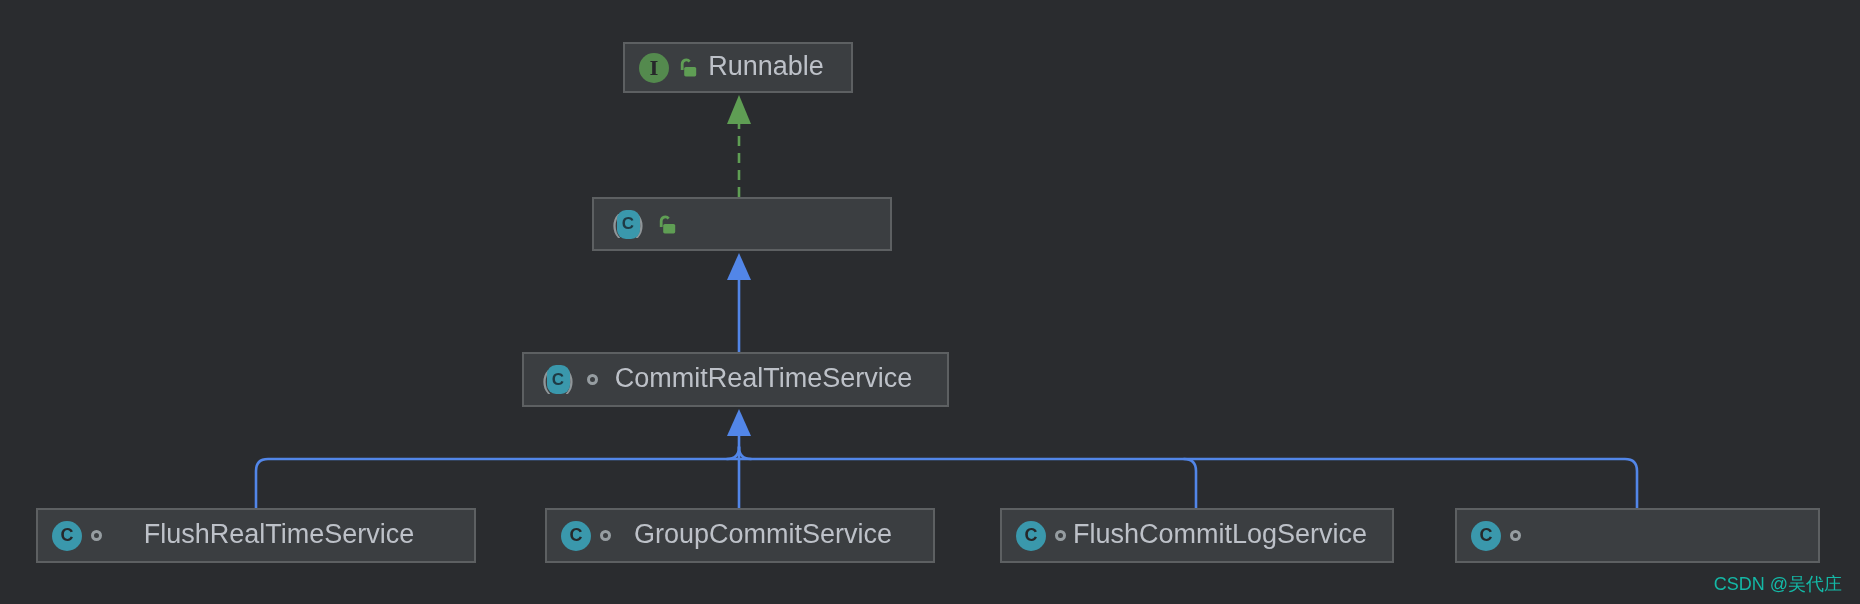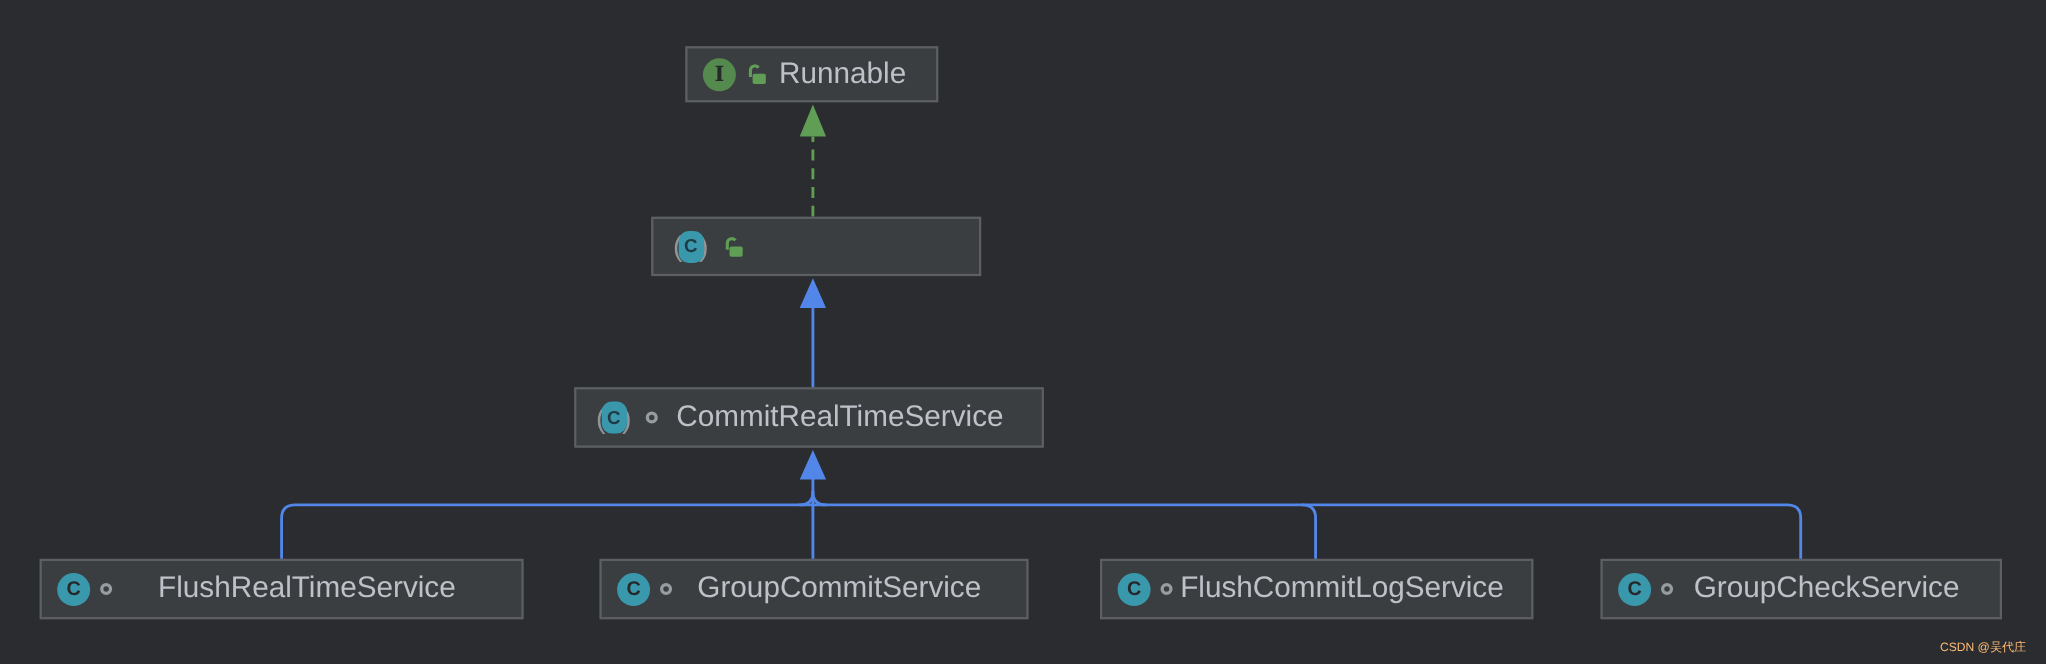--- a/index.html
+++ b/index.html
@@ -50,21 +50,21 @@
   }
   
   .n-runnable        {left:623px;top:42px; width:230px;height:51px;}
   .n-servicethread   {left:592px;top:197px;width:300px;height:54px;}
   .n-flushcommitlog  {left:522px;top:352px;width:427px;}
   .n-commitrealtime  {left:36px;  top:508px;width:440px;}
   .n-groupcommit     {left:545px; top:508px;width:390px;}
   .n-flushrealtime   {left:1000px;top:508px;width:394px;}
   .n-groupcheck      {left:1455px;top:508px;width:365px;}
   .watermark{
-    position:absolute;right:18px;bottom:8px;color:#fdba74;font-size:11px;
+    position:absolute;right:18px;bottom:8px;color:#14b8a6;font-size:18px;
   }
 </style>
 </head>
 <body>
 
 <div class="canvas">
 
   <svg class="edges" viewBox="0 0 1860 604">
 
     <g>
@@ -154,17 +154,16 @@
       <span class="icon-ring"></span>
     </span>
     <span class="label">FlushCommitLogService</span>
   </div>
 
   <div class="node n-groupcheck">
     <span class="icons">
       <span class="icon-class">C</span>
       <span class="icon-ring"></span>
     </span>
-    <span class="label">GroupCheckService</span>
   </div>
 
   <div class="watermark">CSDN @吴代庄</div>
 </div>
 
 </body></html>

